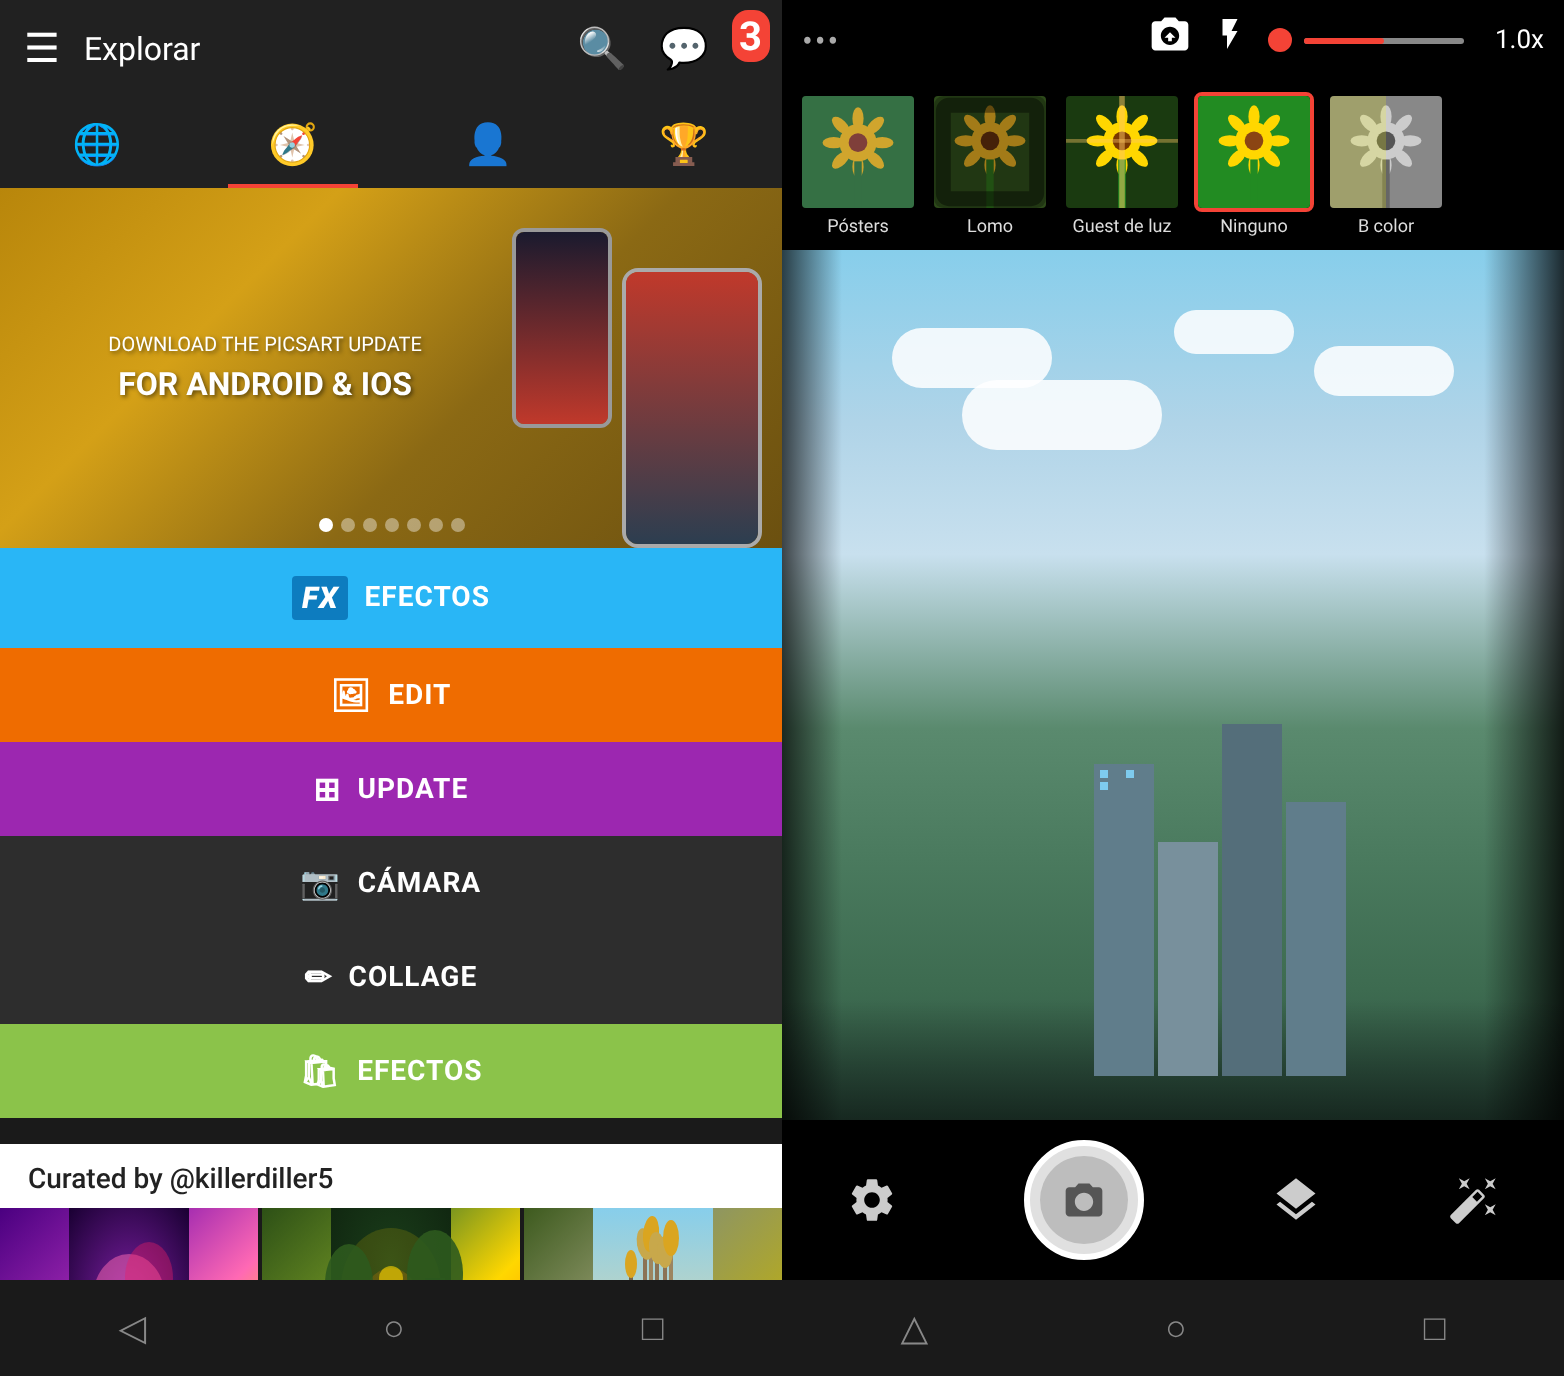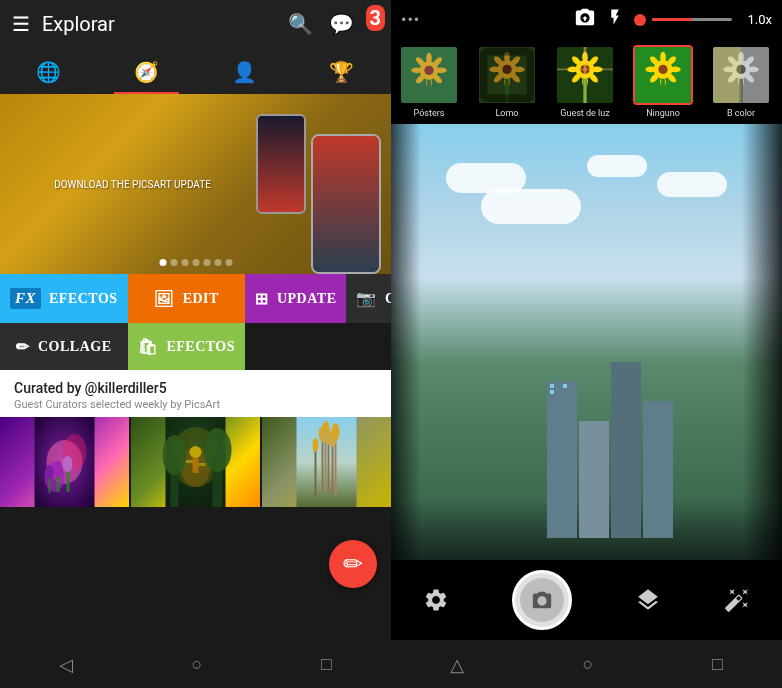--- a/index.html
+++ b/index.html
@@ -31,21 +31,21 @@
       flex-shrink: 0;
     }
     .top-bar .menu-icon {
       color: #fff;
       font-size: 20px;
       margin-right: 12px;
       cursor: pointer;
     }
     .top-bar .title {
       color: #fff;
-      font-size: 20px;
+      font-size: 16px;
       font-weight: 400;
       flex: 1;
     }
     .top-bar .icons {
       display: flex;
       gap: 16px;
       align-items: center;
     }
     .top-bar .icons span {
       color: #fff;
@@ -142,24 +142,23 @@
       overflow: hidden;
     }
     .phone-screen {
       width: 100%;
       height: 100%;
       background: linear-gradient(to bottom, #c0392b, #2c3e50);
     }
 
     .action-grid {
       display: grid;
-      grid-template-columns: 1fr 1fr 1fr 1fr;
+      grid-template-columns: 1fr;
       gap: 0;
       flex-shrink: 0;
-      font-family: Liberation Serif, serif;
     }
     .action-btn {
       display: flex;
       align-items: center;
       justify-content: center;
       gap: 8px;
       padding: 14px 10px;
       cursor: pointer;
       font-size: 14px;
       font-weight: 700;
@@ -173,20 +172,21 @@
     .action-btn.draw { background: #2d2d2d; }
     .action-btn.store { background: #8bc34a; }
     .action-btn-icon {
       font-size: 16px;
     }
 
     .curated-section {
       background: #fff;
       padding: 10px 14px 6px;
       flex-shrink: 0;
+      margin-top: 13px;
     }
     .curated-title {
       font-size: 14px;
       font-weight: 500;
       color: #222;
     }
     .curated-sub {
       font-size: 11px;
       color: #888;
       margin-top: 2px;
@@ -295,21 +295,21 @@
       border-radius: 2px;
     }
     .zoom-label {
       color: #fff;
       font-size: 13px;
       margin-left: 6px;
     }
 
     .filter-strip {
       display: flex;
-      gap: 18px;
+      gap: 6px;
       padding: 6px 8px;
       background: rgba(0,0,0,0.5);
       flex-shrink: 0;
       overflow-x: auto;
       z-index: 10;
       text-decoration: underline;
     }
     .filter-thumb {
       display: flex;
       flex-direction: column;
@@ -475,20 +475,21 @@
     <div class="nav-tab">🌐</div>
     <div class="nav-tab active">🧭</div>
     <div class="nav-tab">👤</div>
     <div class="nav-tab">🏆</div>
   </div>
 
   <div class="banner">
     <div style="position:absolute;left:25px;top:50%;transform:translateY(-50%);width:55%;z-index:2;">
       <div class="banner-text">
         <span class="small">DOWNLOAD THE PICSART UPDATE</span><br>
+        <span style="font-size:16px;">FOR ANDROID &amp; IOS</span>
       </div>
     </div>
     <div class="phone-mockup">
       <div class="phone-screen"></div>
     </div>
     <div style="position:absolute;right:85px;top:20px;width:50px;height:100px;background:#eee;border-radius:6px;border:2px solid #999;overflow:hidden;z-index:1;">
       <div style="width:100%;height:100%;background:linear-gradient(to bottom,#1a1a2e,#c0392b);"></div>
     </div>
     <div class="banner-dots">
       <div class="banner-dot active"></div>
@@ -523,21 +524,20 @@
       <span>COLLAGE</span>
     </div>
     <div class="action-btn store">
       <span class="action-btn-icon">🛍</span>
       <span>EFECTOS</span>
     </div>
   </div>
 
   <div class="curated-section">
     <div class="curated-title">Curated by @killerdiller5</div>
-    <div class="curated-sub">Guest Curators selected weekly by PicsArt</div>
   </div>
 
   <div class="left-photo-container">
     <div class="photo-grid">
       <div class="photo-cell photo-cell-1">
         <svg viewBox="0 0 60 90" xmlns="http://www.w3.org/2000/svg" style="width:100%;height:100%;">
           <defs>
             <radialGradient id="bg1" cx="50%" cy="50%" r="70%">
               <stop offset="0%" stop-color="#7b1fa2"></stop>
               <stop offset="100%" stop-color="#1a0033"></stop>

